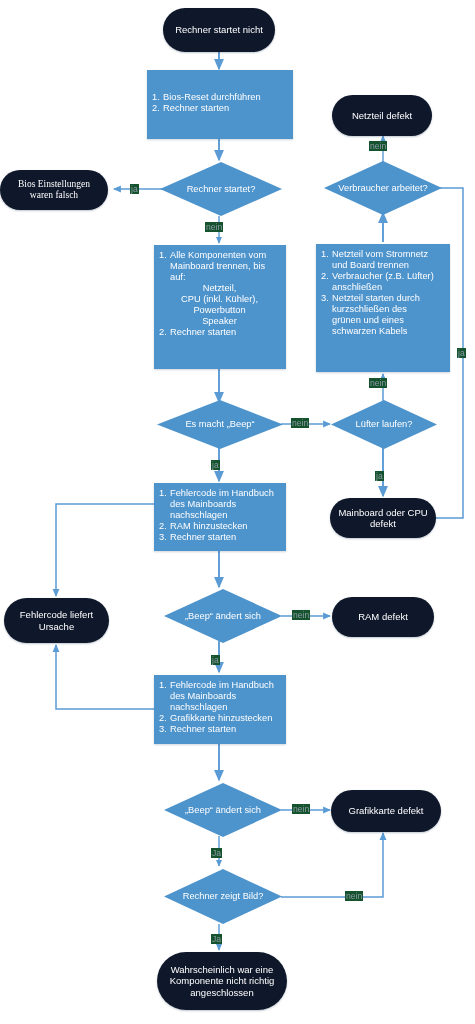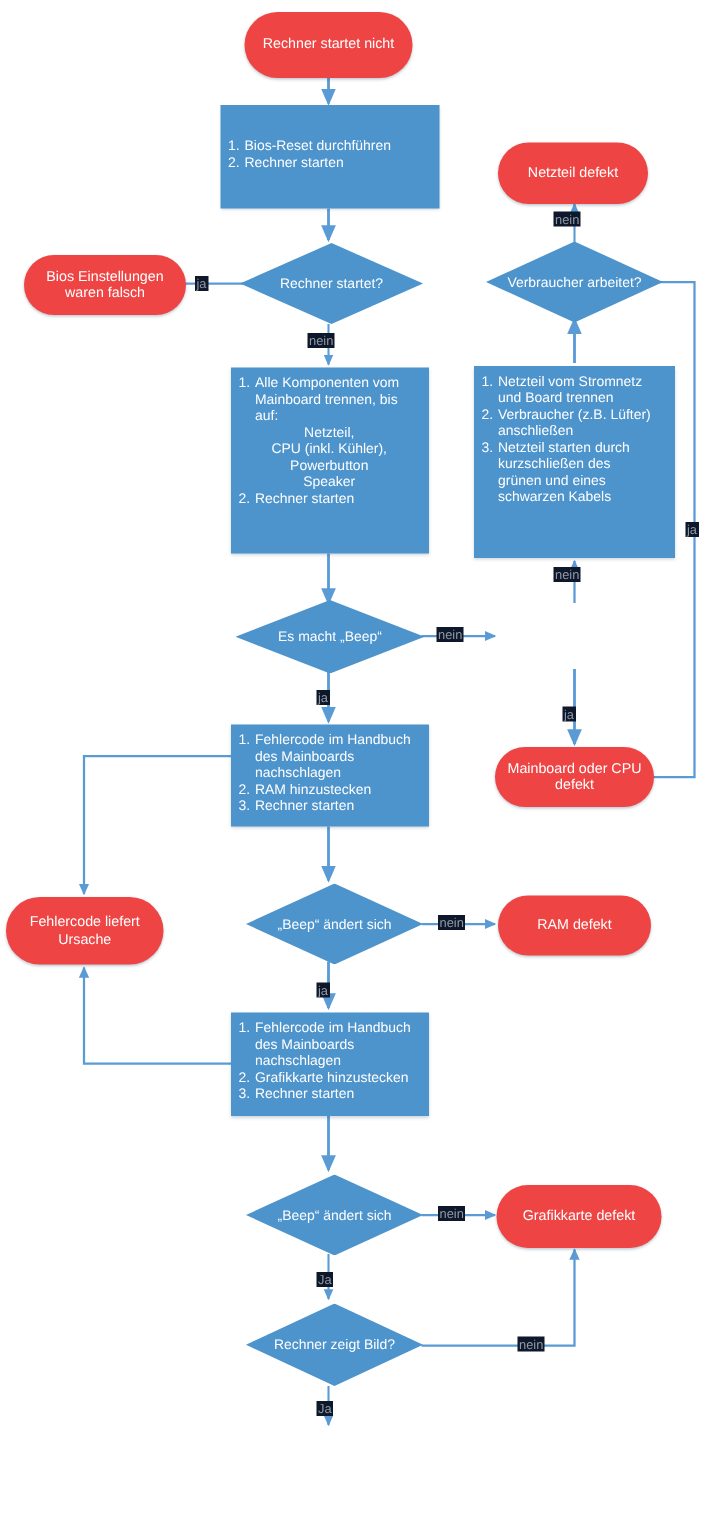--- a/index.html
+++ b/index.html
@@ -32,21 +32,21 @@
     display: flex;
     align-items: center;
     justify-content: center;
     text-align: center;
     color: #ffffff;
     line-height: 1.18;
     z-index: 2;
   }
   
   .node.terminal {
-    background: #ef4444;
+    background: #0f172a;
     border-radius: 999px;
     font-size: 9.5px;
     padding: 3px 8px;
     box-shadow: 0 1px 2px rgba(40,70,100,0.30);
   }
   
   .node.process {
     background: #4D93CC;
     font-size: 9.3px;
     text-align: left;
@@ -91,21 +91,21 @@
   }
   .node.decision .dlabel {
     position: relative;
     z-index: 1;
     padding: 0 12px;
   }
   .edge-label {
     position: absolute;
     color: #8D9AA6;
     font-size: 8.6px;
-    background: #0f172a;
+    background: #14532d;
     padding: 0 1px;
     z-index: 3;
     white-space: nowrap;
   }
 </style>
 </head>
 <body>
 
 <div id="chart-root">
 
@@ -181,21 +181,21 @@
         <span class="txt">Rechner starten</span>
       </div>
     </div>
   </div>
 
   <div class="node decision" style="left:160px; top:162px; width:122px; height:54px;">
     <div class="diamond-shape"></div>
     <span class="dlabel">Rechner startet?</span>
   </div>
 
-  <div class="node terminal" style="left:16px; top:170px; width:108px; height:40px;">
+  <div class="node terminal" style="left:0; top:170px; width:108px; height:40px;font-family:Liberation Serif, serif;">
     <span>Bios Einstellungen waren falsch</span>
   </div>
 
   <div class="node process" style="left:154px; top:245px; width:132px; height:124px;">
     <div class="lines">
       <div class="proc-line">
         <span class="num">1.</span>
         <span class="txt">Alle Komponenten vom</span>
       </div>
       <div class="proc-line cont">
@@ -261,20 +261,24 @@
         <span class="txt">schwarzen Kabels</span>
       </div>
     </div>
   </div>
 
   <div class="node decision" style="left:157px; top:400px; width:126px; height:49px;">
     <div class="diamond-shape"></div>
     <span class="dlabel">Es macht „Beep“</span>
   </div>
 
+  <div class="node decision" style="left:331px; top:400px; width:106px; height:49px;">
+    <div class="diamond-shape"></div>
+    <span class="dlabel">Lüfter laufen?</span>
+  </div>
 
   <div class="node terminal" style="left:330px; top:498px; width:106px; height:40px;">
     <span>Mainboard oder CPU defekt</span>
   </div>
 
   <div class="node process" style="left:154px; top:483px; width:132px; height:68px;">
     <div class="lines">
       <div class="proc-line">
         <span class="num">1.</span>
         <span class="txt">Fehlercode im Handbuch</span>
@@ -343,20 +347,23 @@
 
   <div class="node terminal" style="left:331px; top:790px; width:110px; height:42px;">
     <span>Grafikkarte defekt</span>
   </div>
 
   <div class="node decision" style="left:164px; top:869px; width:118px; height:55px;">
     <div class="diamond-shape"></div>
     <span class="dlabel">Rechner zeigt Bild?</span>
   </div>
 
+  <div class="node terminal" style="left:157px; top:952px; width:130px; height:58px;">
+    <span>Wahrscheinlich war eine Komponente nicht richtig angeschlossen</span>
+  </div>
 
   <div class="edge-label" style="left:130px; top:184px;">ja</div>
   <div class="edge-label" style="left:205px; top:222px;">nein</div>
   <div class="edge-label" style="left:369px; top:141px;">nein</div>
   <div class="edge-label" style="left:457px; top:348px;">ja</div>
   <div class="edge-label" style="left:369px; top:378px;">nein</div>
   <div class="edge-label" style="left:375px; top:471px;">ja</div>
   <div class="edge-label" style="left:291px; top:418px;">nein</div>
   <div class="edge-label" style="left:211px; top:460px;">ja</div>
   <div class="edge-label" style="left:292px; top:610px;">nein</div>

